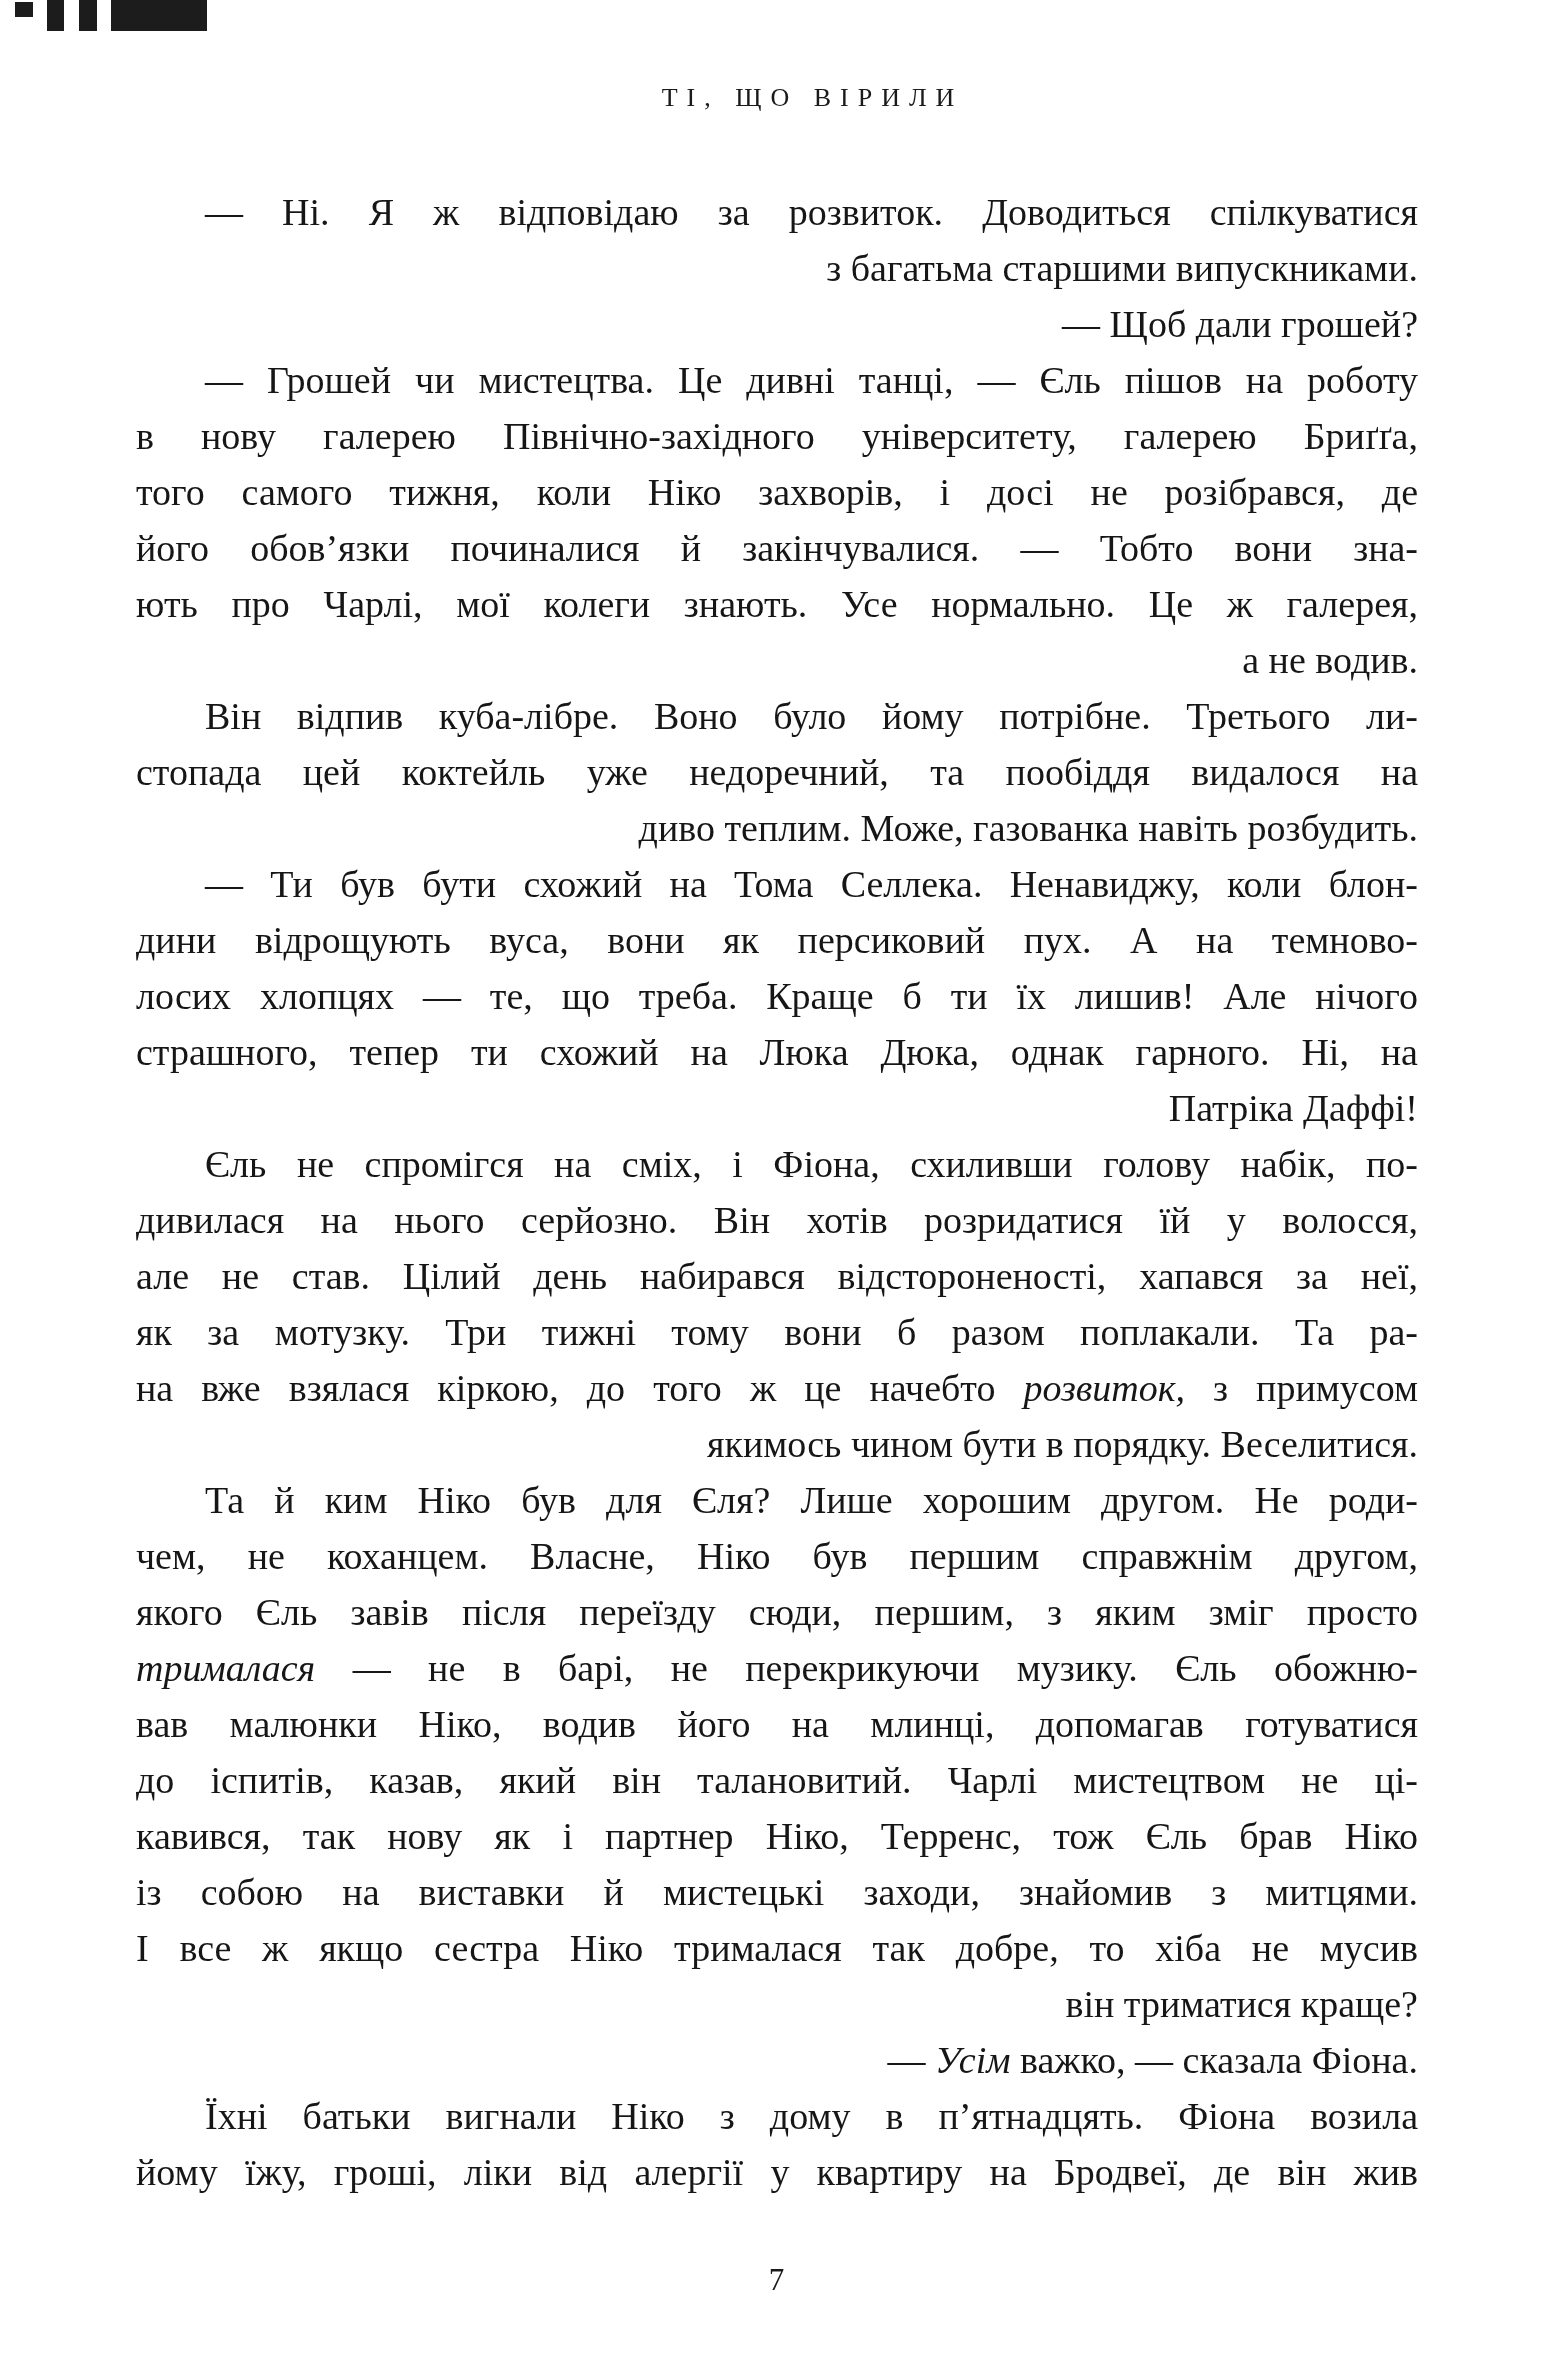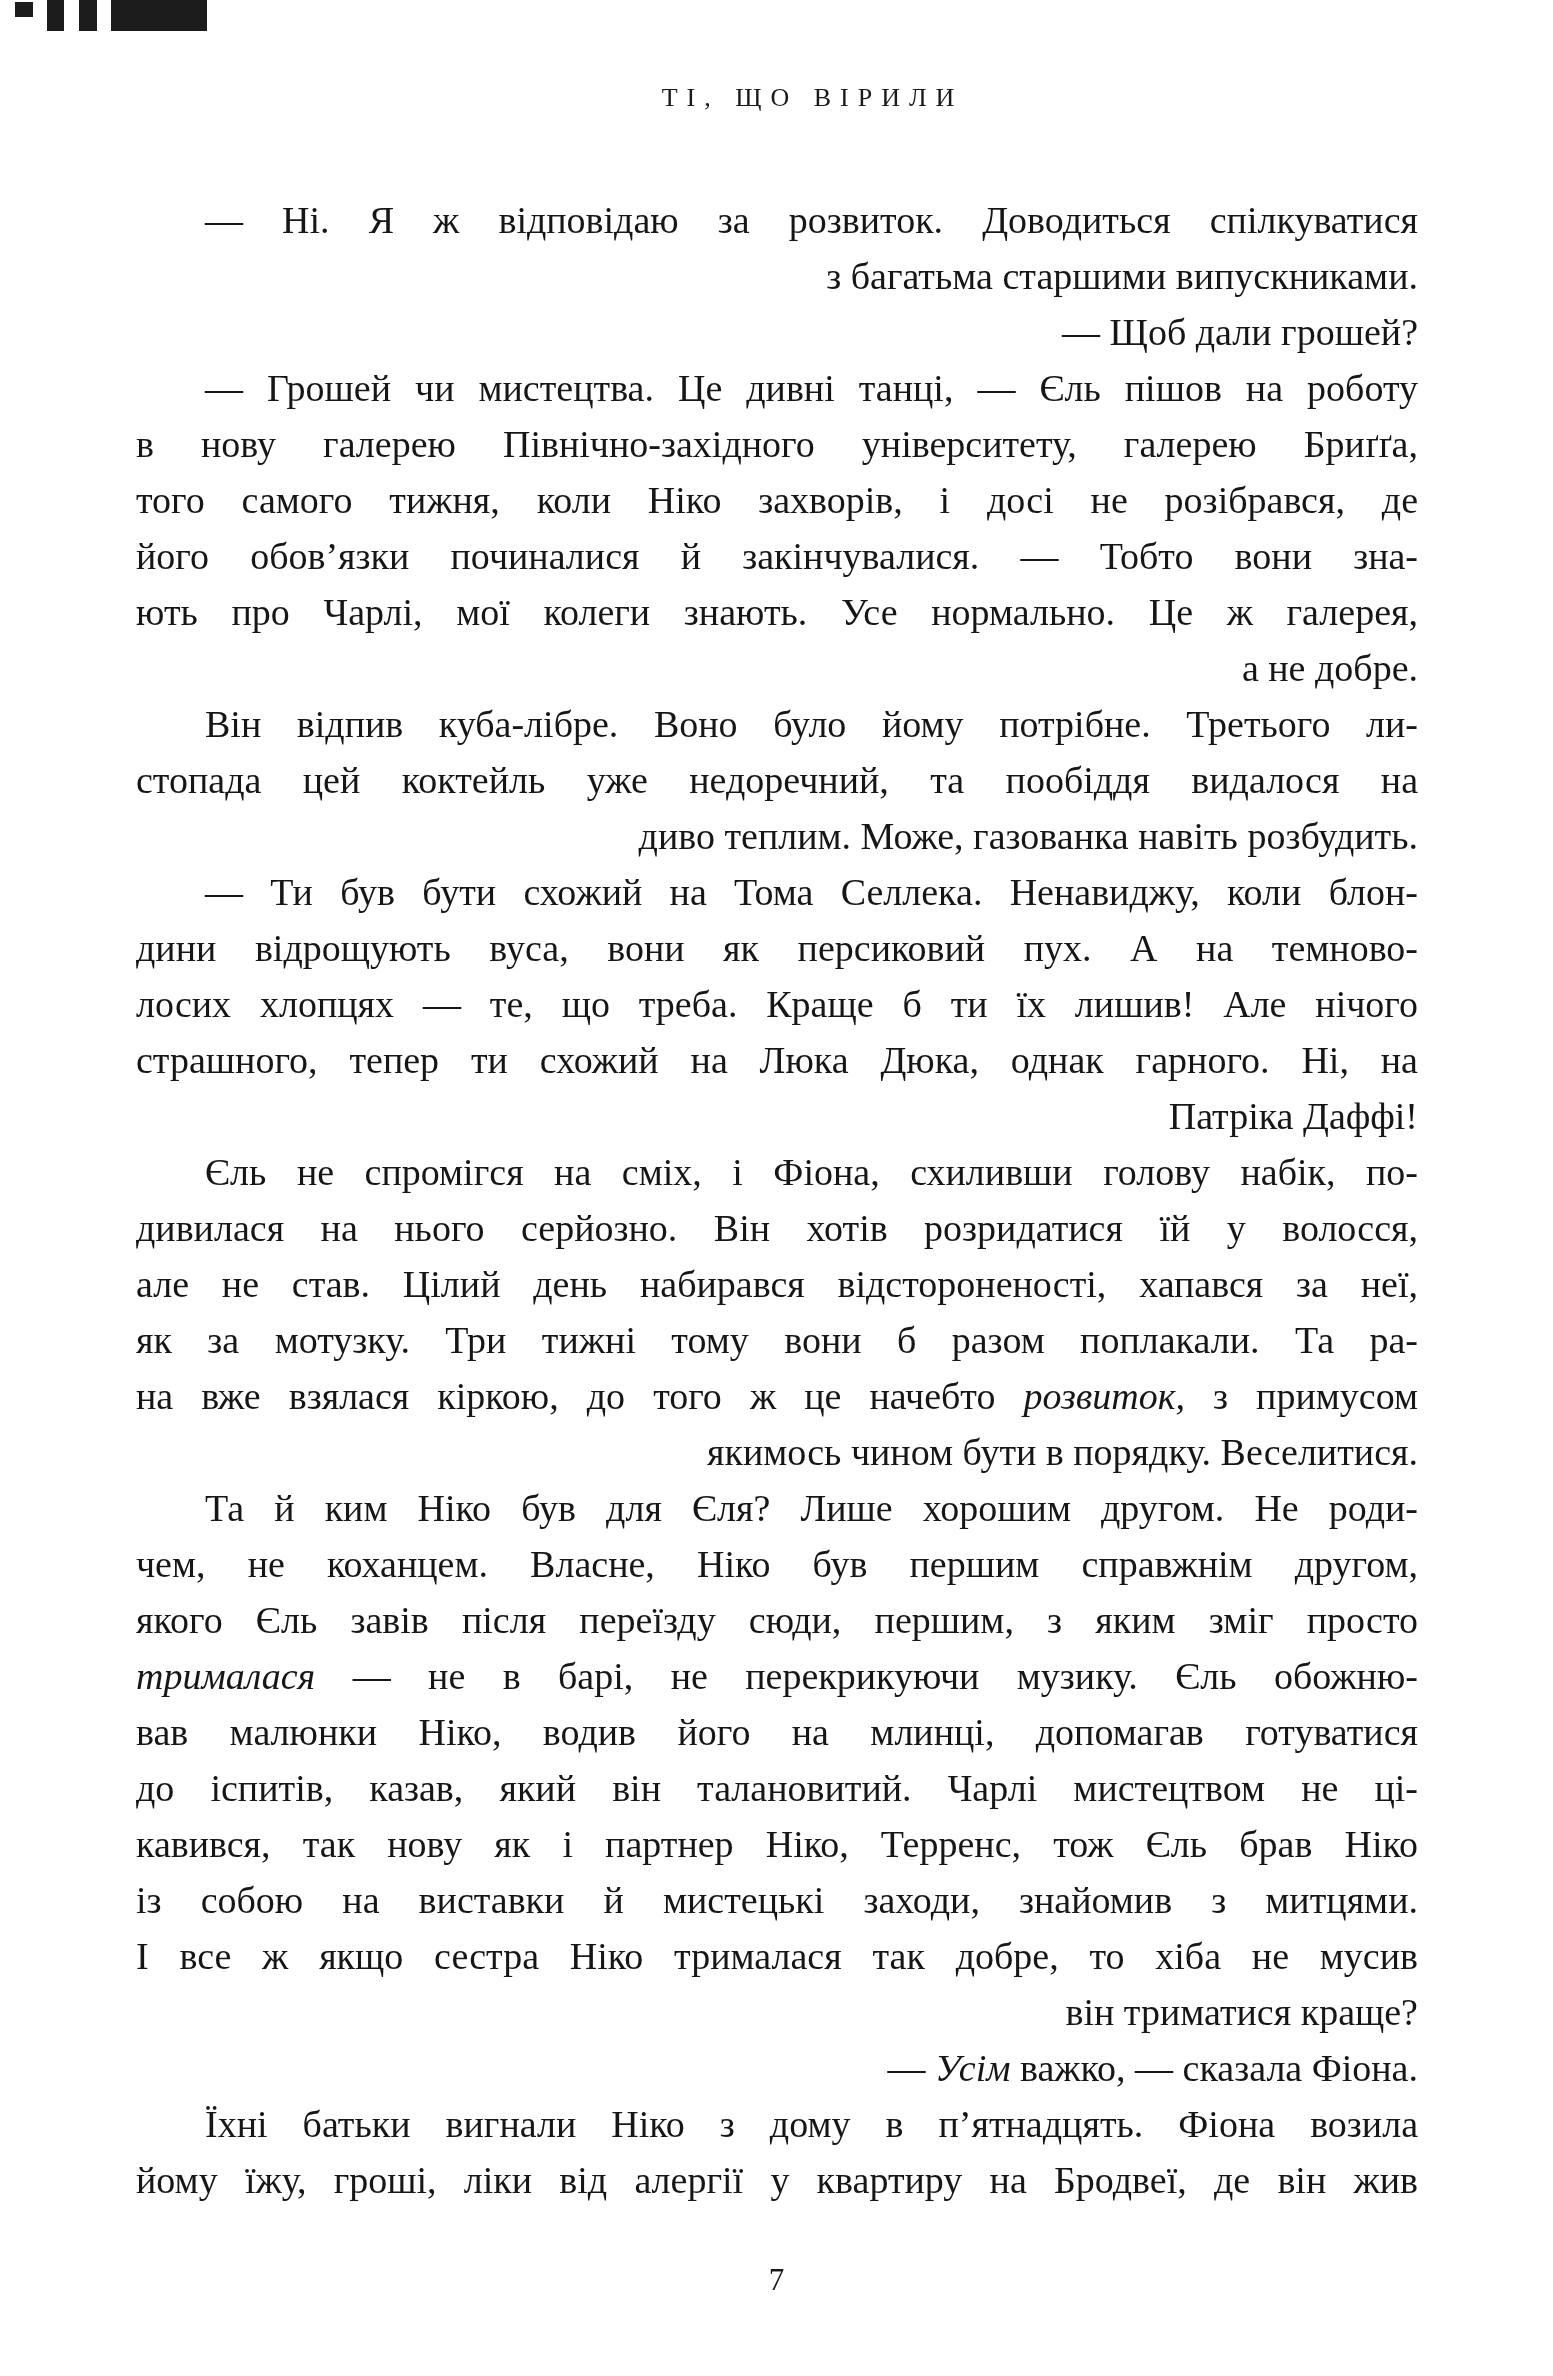--- a/index.html
+++ b/index.html
@@ -22,21 +22,21 @@
 
   .running-head {
     position: absolute; left: 0; top: 83px; width: 100%;
     text-align: center;
     font-size: 26px; letter-spacing: 9px; line-height: 30px;
     color: #1a1a1a;
     margin-left: 36px;
   }
 
   .page-body {
-    position: absolute; left: 136px; top: 192px; width: 1282px;
+    position: absolute; left: 136px; top: 184px; width: 1282px;
   }
   .para { margin: 0; }
   .line {
     font-size: 38px; line-height: 56px;
     text-align: right; white-space: normal;
   }
   .line.just { text-align: justify; text-align-last: justify; }
   .line.indent { text-indent: 69px; }
   .it { font-style: italic; }
 
@@ -64,21 +64,21 @@
       </div>
       <div class="para">
         <div class="line indent"><span>— Щоб дали грошей?</span></div>
       </div>
       <div class="para">
         <div class="line just indent"><span>— Грошей чи мистецтва. Це дивні танці, — Єль пішов на роботу</span></div>
         <div class="line just"><span>в нову галерею Північно-західного університету, галерею Бриґґа,</span></div>
         <div class="line just"><span>того самого тижня, коли Ніко захворів, і досі не розібрався, де</span></div>
         <div class="line just"><span>його обов’язки починалися й закінчувалися. — Тобто вони зна-</span></div>
         <div class="line just"><span>ють про Чарлі, мої колеги знають. Усе нормально. Це ж галерея,</span></div>
-        <div class="line"><span>а не добре.</span></div>
+        <div class="line"><span>а не водив.</span></div>
       </div>
       <div class="para">
         <div class="line just indent"><span>Він відпив куба-лібре. Воно було йому потрібне. Третього ли-</span></div>
         <div class="line just"><span>стопада цей коктейль уже недоречний, та пообіддя видалося на</span></div>
         <div class="line"><span>диво теплим. Може, газованка навіть розбудить.</span></div>
       </div>
       <div class="para">
         <div class="line just indent"><span>— Ти був бути схожий на Тома Селлека. Ненавиджу, коли блон-</span></div>
         <div class="line just"><span>дини відрощують вуса, вони як персиковий пух. А на темново-</span></div>
         <div class="line just"><span>лосих хлопцях — те, що треба. Краще б ти їх лишив! Але нічого</span></div>

